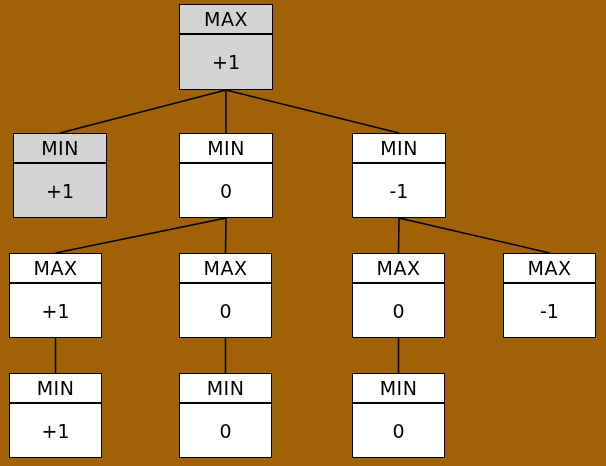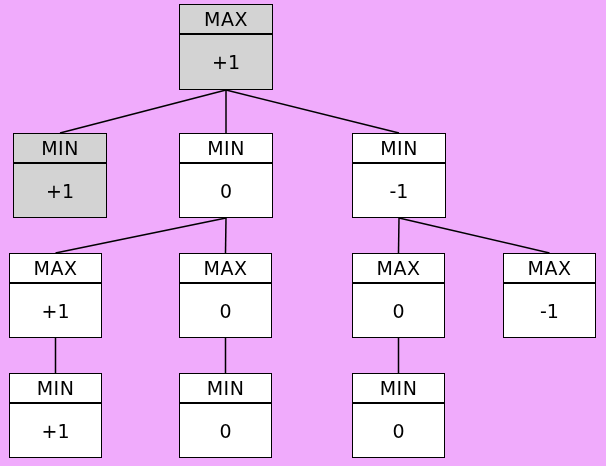--- a/index.html
+++ b/index.html
@@ -4,21 +4,21 @@
 <style>
   html, body {
     margin: 0;
     padding: 0;
     background: #ffffff;
   }
   #canvas {
     position: relative;
     width: 606px;
     height: 466px;
-    background: #f0abfc;
+    background: #a16207;
     font-family: "DejaVu Sans", "Liberation Sans", sans-serif;
     overflow: hidden;
   }
   #edges {
     position: absolute;
     left: 0;
     top: 0;
   }
   .node {
     position: absolute;

